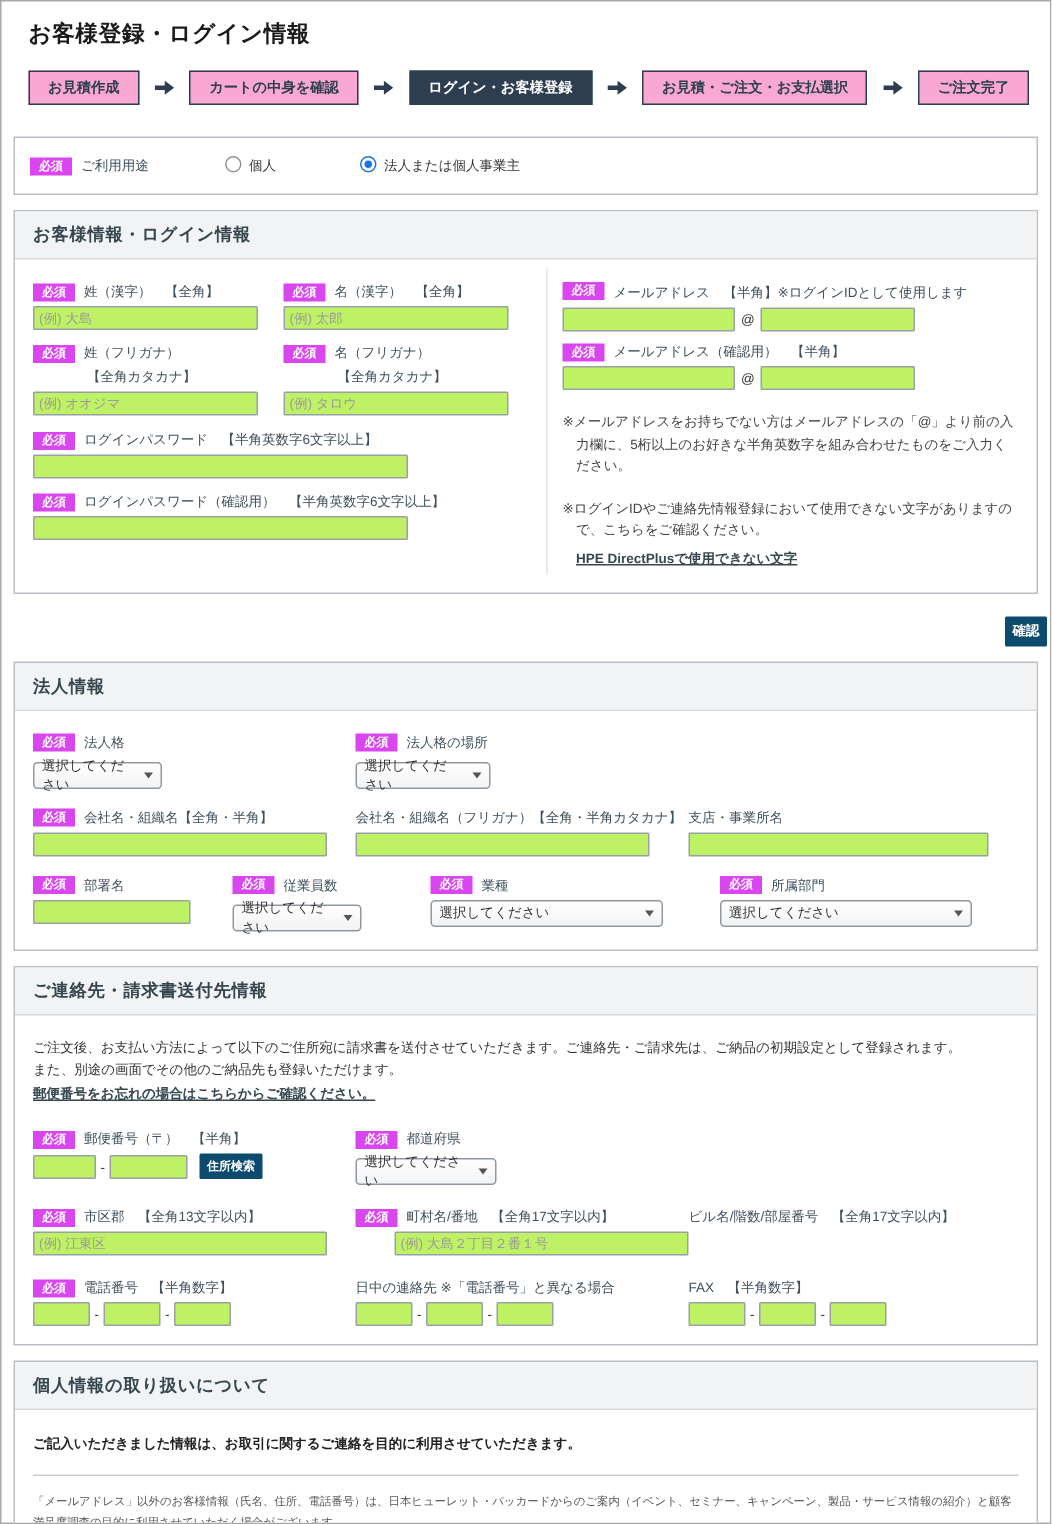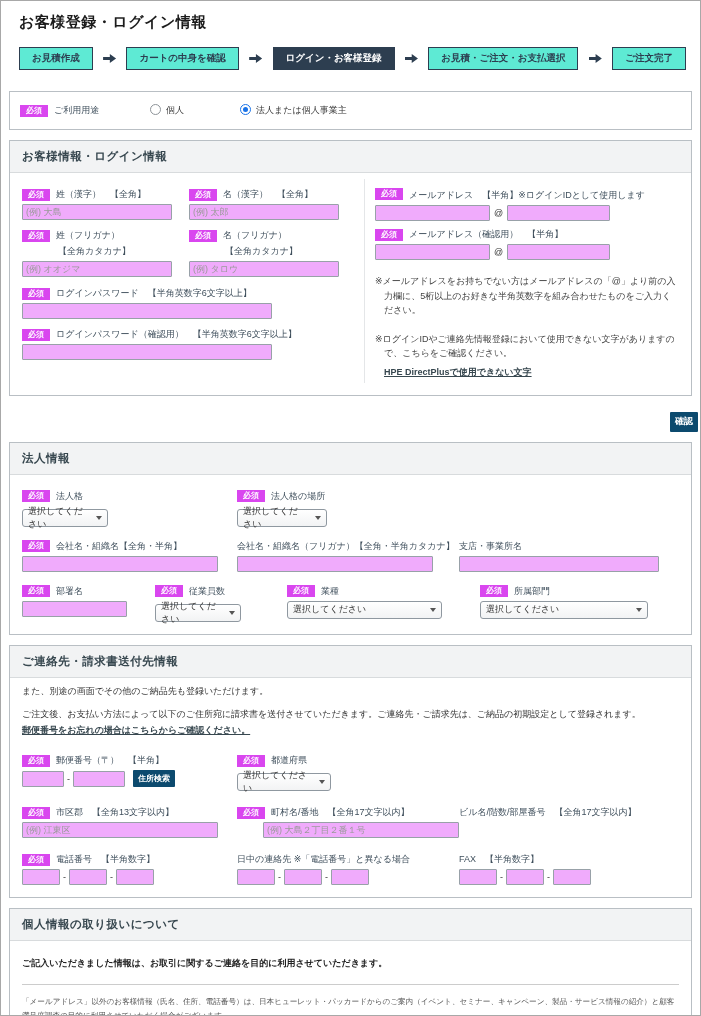--- a/index.html
+++ b/index.html
@@ -9,37 +9,37 @@
     font-family:"Liberation Sans","DejaVu Sans",sans-serif;
     color:#333;
   }
   .page { position:absolute; inset:0; border:1px solid #a8a8a8; background:#fff; overflow:hidden; }
 
   
   .hdr { padding:12px 12px 0 18px; }
   .title { font-size:15px; font-weight:bold; color:#1b1b1b; letter-spacing:.5px; margin-bottom:15px; }
   .steps { display:flex; align-items:center; justify-content:space-between; margin:0 2px 0 0; }
   .step { border:1.5px solid #2d3e50; color:#2d3e50; font-weight:bold; font-size:9.5px;
-          padding:4px 12px; white-space:nowrap; text-align:center; background:#5eead4; cursor:pointer; }
+          padding:4px 12px; white-space:nowrap; text-align:center; background:#f9a8d4; cursor:pointer; }
   .step.active { background:#2d3e50; color:#fff; }
   .arrow { width:13px; height:11px; background:#2d3e50; flex:0 0 auto; margin:0 3px;
            clip-path:polygon(0 36%,52% 36%,52% 8%,100% 50%,52% 92%,52% 64%,0 64%); }
 
   
   .box { margin:10px 8px; border:1px solid #b9bfc4; background:#fff; }
   .sec-header { background:#f2f3f4; border-bottom:1px solid #d8dbdd; padding:8px 12px;
                 font-size:11.5px; font-weight:bold; color:#37474f; letter-spacing:.5px; }
   .sec-body { padding:6px 12px 12px; font-size:9px; }
   .req { display:inline-block; background:#d946ef; color:#fff; font-size:8px; font-weight:bold;
          padding:2px 6px; margin-right:6px; line-height:1; flex:0 0 auto; }
   .flabel-row { display:flex; align-items:center; margin:9px 0 3px; }
   .flabel { font-size:9px; color:#3f4f5c; }
   .sub-label { font-size:9px; color:#3f4f5c; margin:1px 0 3px 36px; }
   input.tin { border:1px solid #98a1a8; height:16px; font-size:9px; padding:0 3px; color:#333;
-              font-family:inherit; border-radius:1px; background:#f0abfc; }
+              font-family:inherit; border-radius:1px; background:#bef264; }
   input.tin::placeholder { color:#9a9a9a; }
   .sel { display:inline-flex; align-items:center; justify-content:space-between;
          border:1px solid #8f98a0; border-radius:3px; background:linear-gradient(#ffffff,#f2f3f4);
          height:18px; font-size:9px; color:#333; padding:0 5px; cursor:pointer; }
   .chev { width:0; height:0; border-left:3.5px solid transparent; border-right:3.5px solid transparent;
           border-top:4px solid #555; margin-left:8px; flex:0 0 auto; }
   .lnk { color:#37474f; text-decoration:underline; font-weight:bold; cursor:pointer; }
   .btn-green { background:#0c4a6e; color:#fff; border:none; font-weight:bold; font-family:inherit;
                cursor:pointer; border-radius:1px; }
 
@@ -291,22 +291,22 @@
             <span class="chev"></span>
           </div>
         </div>
       </div>
     </div>
   </section>
 
   <section class="box">
     <div class="sec-header">ご連絡先・請求書送付先情報</div>
     <div class="sec-body">
+      <p class="intro">ご注文後、お支払い方法によって以下のご住所宛に請求書を送付させていただきます。ご連絡先・ご請求先は、ご納品の初期設定として登録されます。</p>
       <p class="intro" style="margin-top:0;">また、別途の画面でその他のご納品先も登録いただけます。</p>
-      <p class="intro">ご注文後、お支払い方法によって以下のご住所宛に請求書を送付させていただきます。ご連絡先・ご請求先は、ご納品の初期設定として登録されます。</p>
       <div style="margin:2px 0 6px;">
         <span class="lnk" style="font-size:9px;">郵便番号をお忘れの場合はこちらからご確認ください。</span>
       </div>
 
       <div class="c-row" style="margin-top:8px;">
         <div class="c1">
           <div class="flabel-row">
             <span class="req">必須</span>
             <span class="flabel">郵便番号（〒）　【半角】</span>
           </div>

